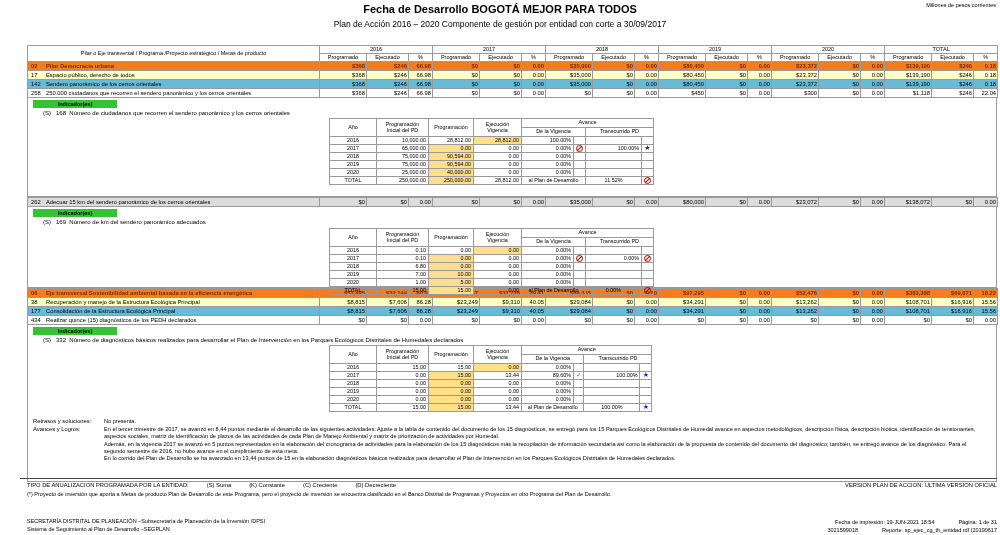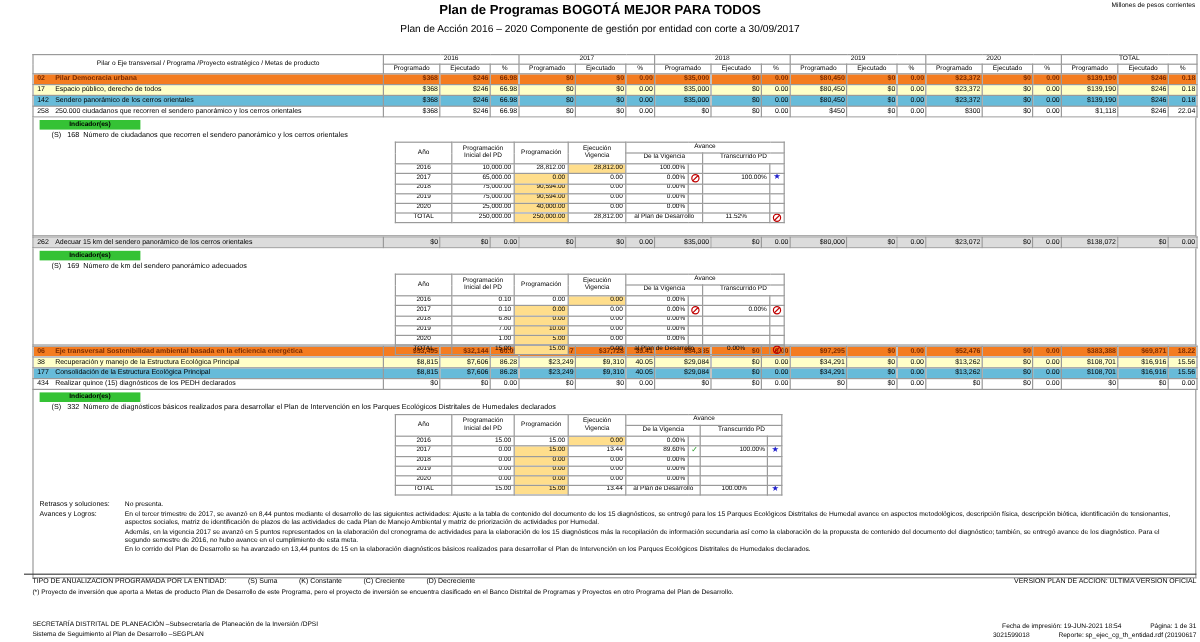--- a/index.html
+++ b/index.html
@@ -74,21 +74,21 @@
   .fr-line{display:flex;gap:24px;justify-content:flex-end;line-height:8px;}
 </style>
 </head>
 <body>
 
 <div class="page">
 
   <div class="units">Millones de pesos corrientes</div>
 
   <div class="hdr">
-    <div class="title">Plan de Programas BOGOTÁ MEJOR PARA TODOS</div>
+    <div class="title">Fecha de Desarrollo BOGOTÁ MEJOR PARA TODOS</div>
     <div class="subtitle">Plan de Acción 2016 – 2020 Componente de gestión por entidad con corte a 30/09/2017</div>
   </div>
 
   <div class="content">
     <div id="seg-top">
         <table class="main-table">
           <colgroup>
             <col style="width: 292px;">
             <col style="width: 47px;">
             <col style="width: 42px;">

